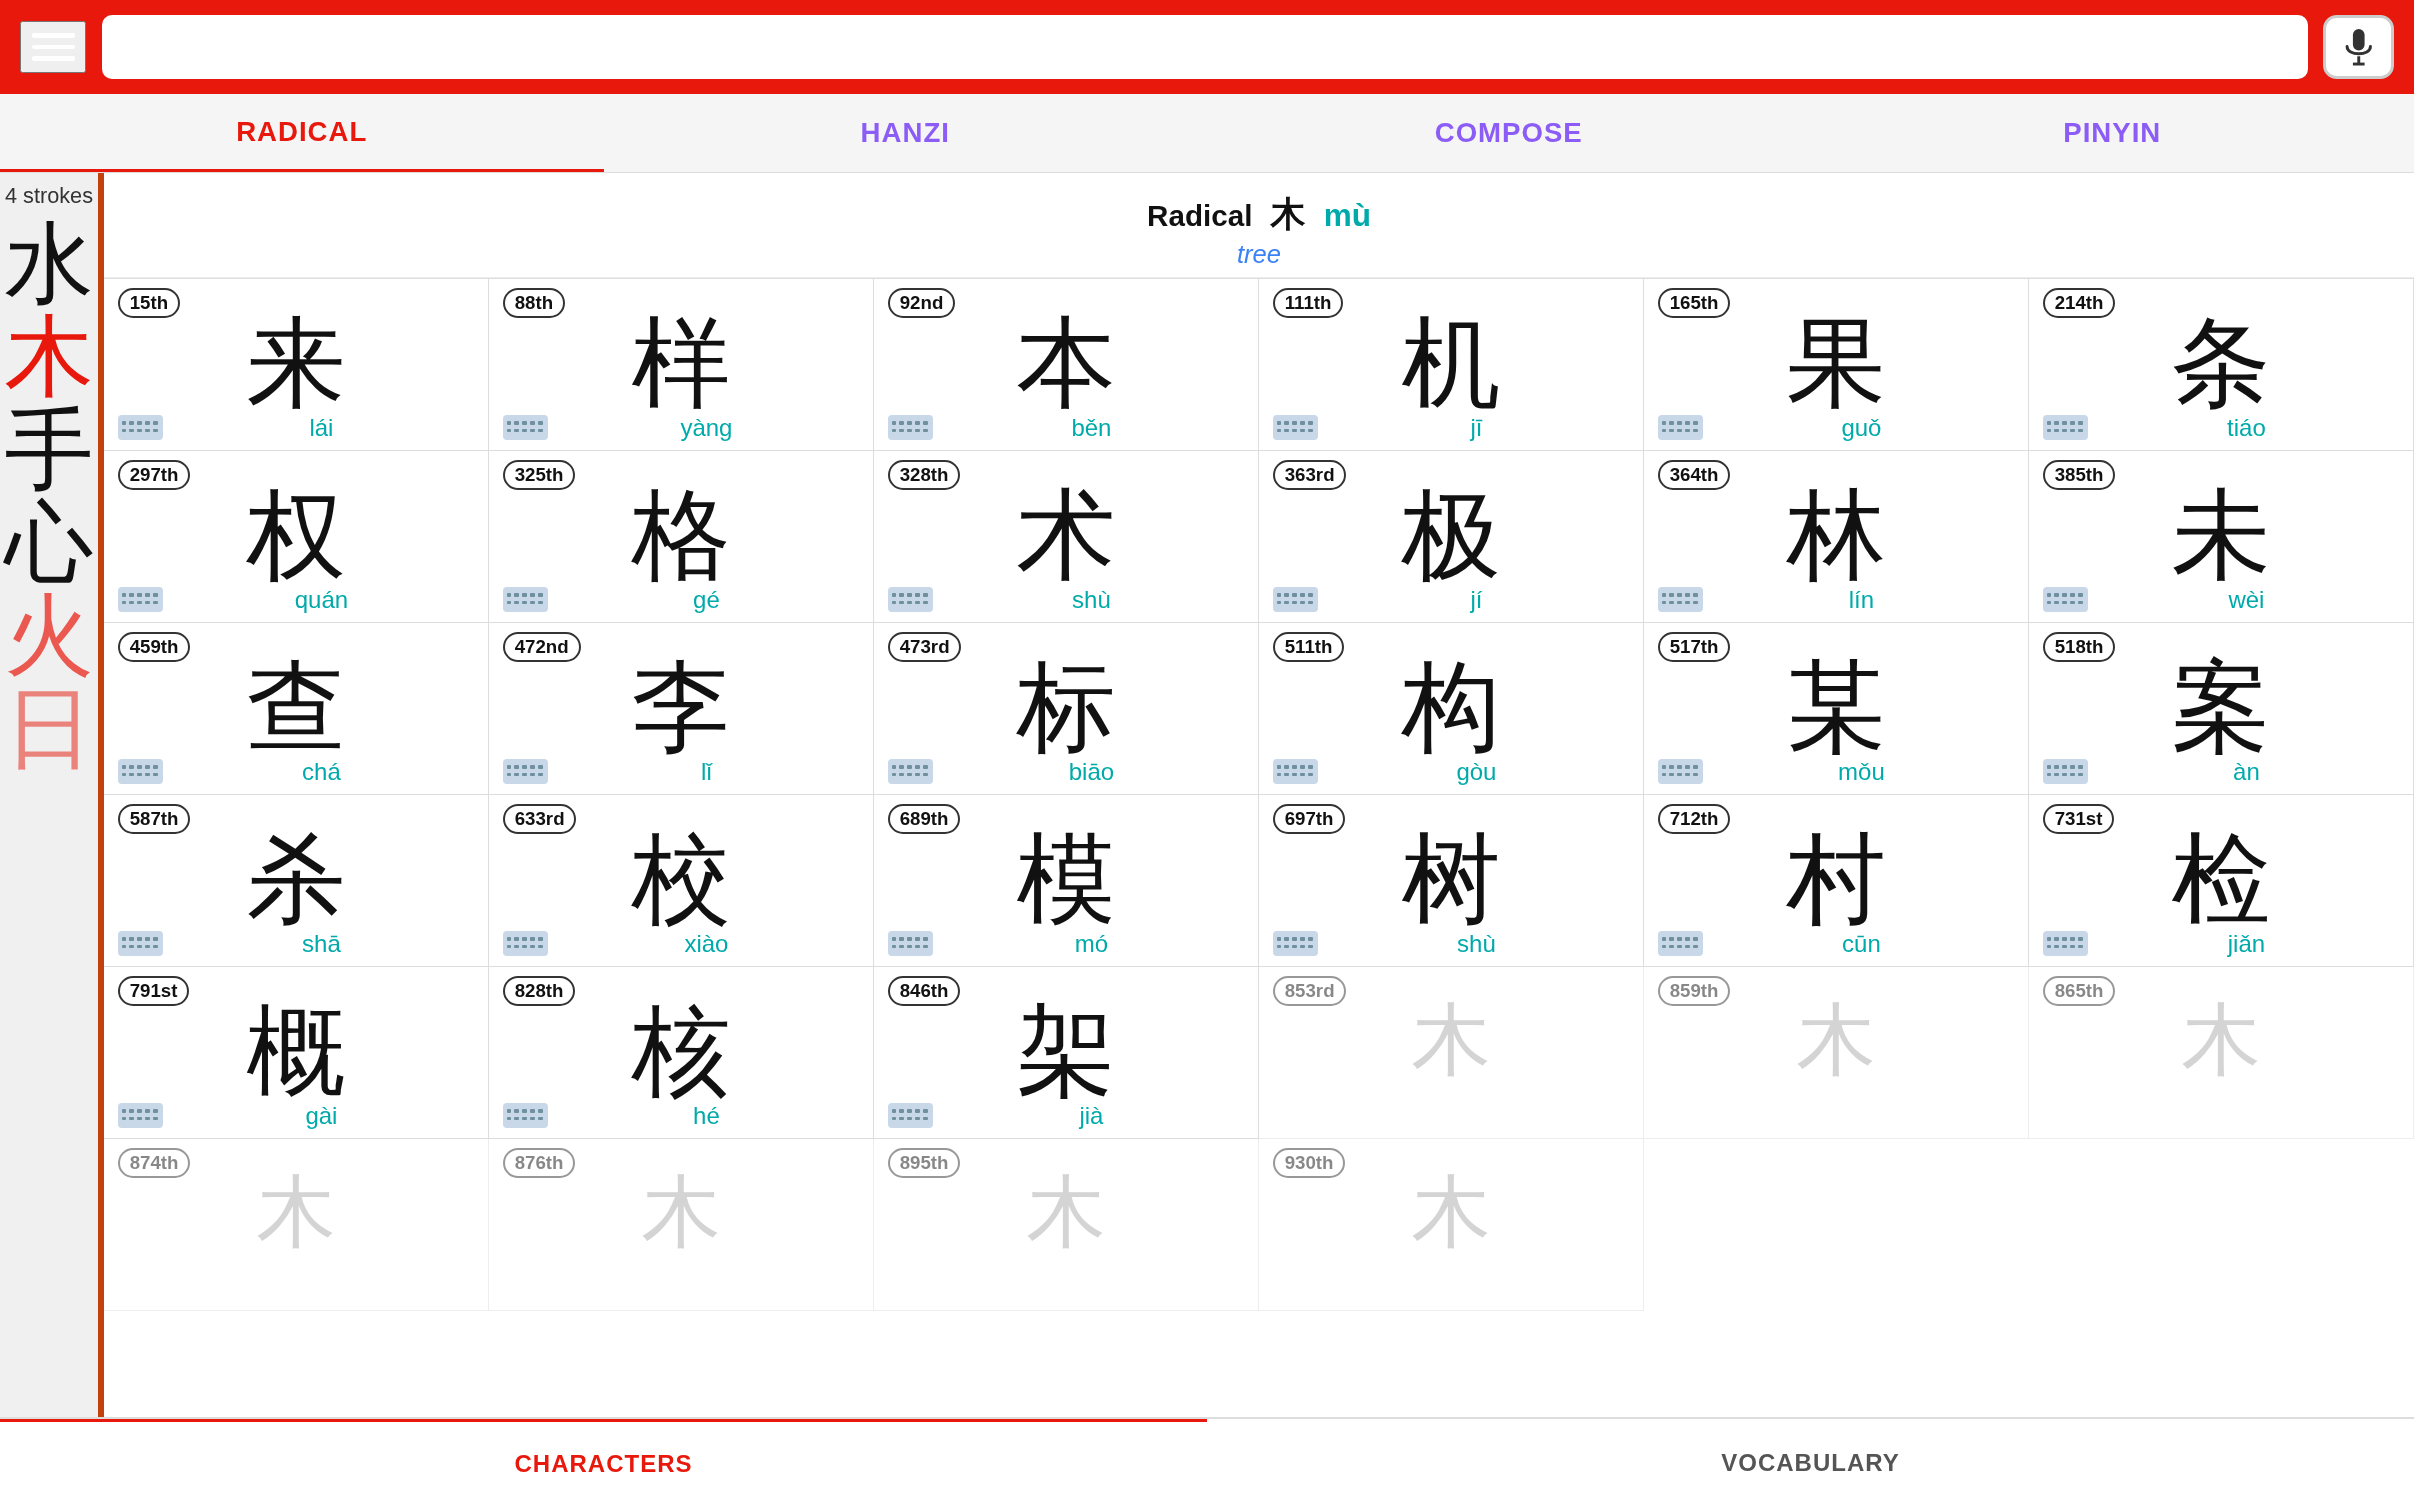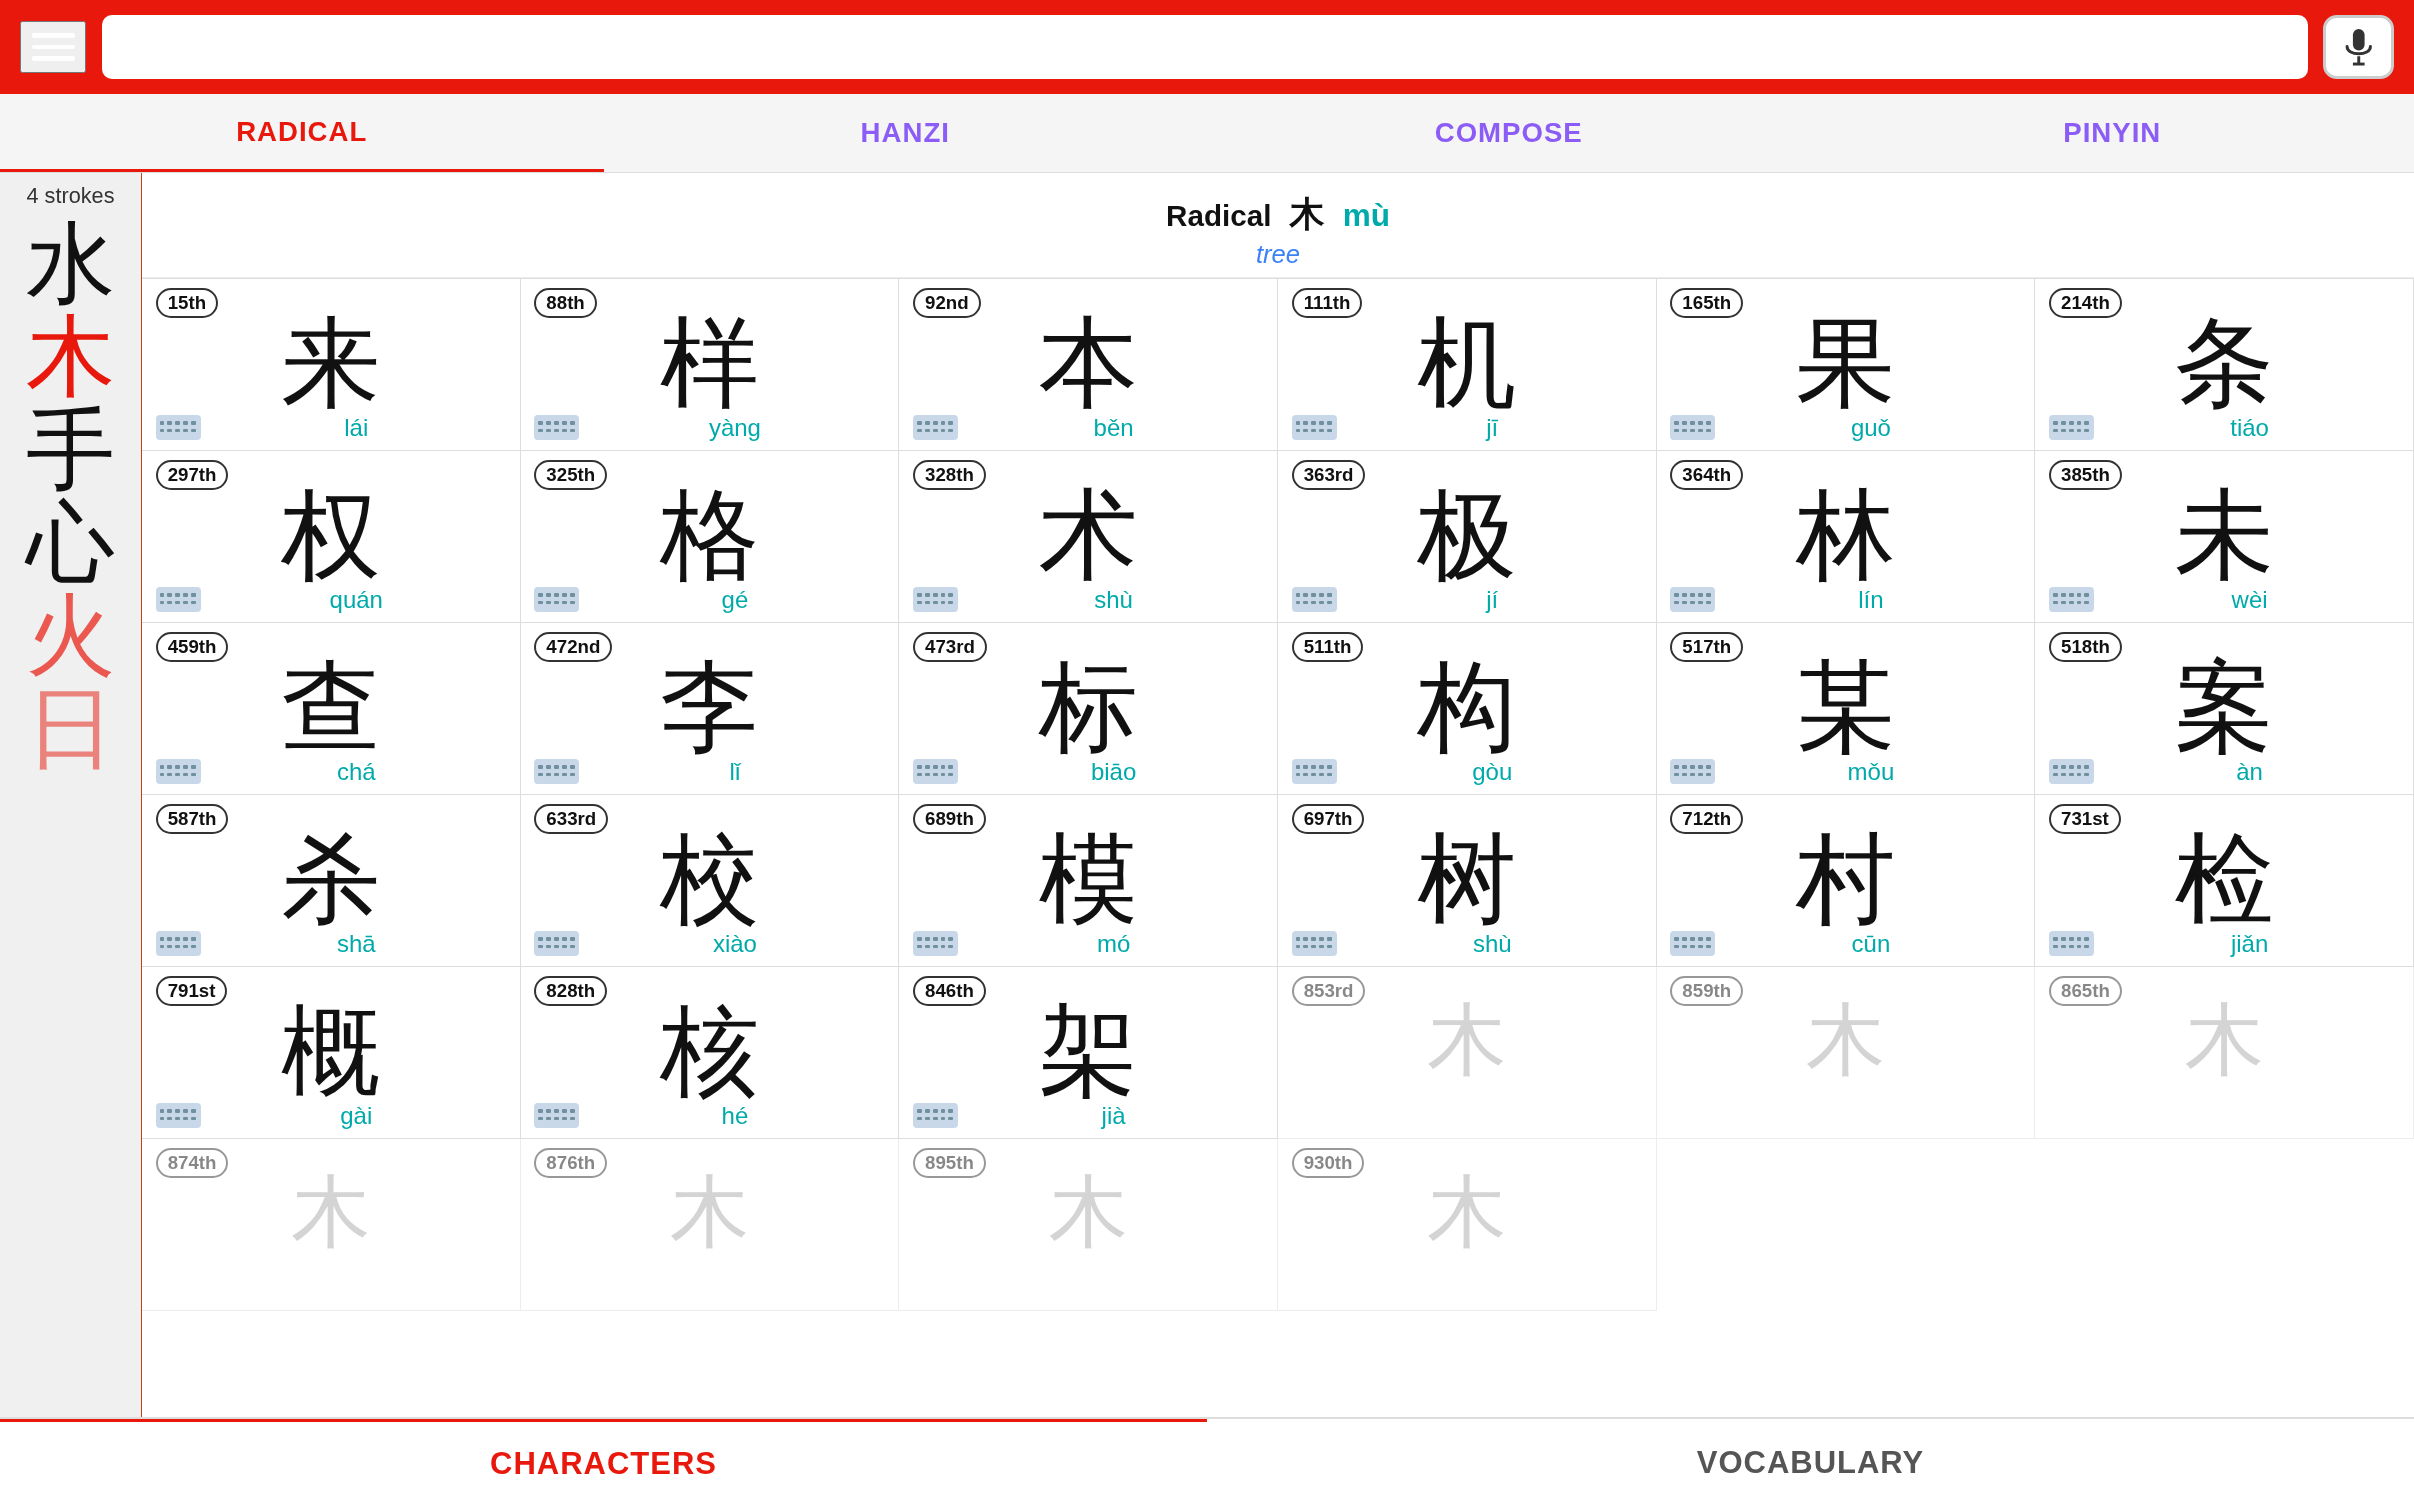--- a/index.html
+++ b/index.html
@@ -83,27 +83,27 @@
     }
 
     
     .main {
       display: flex;
       height: calc(1506px - 94px - 79px - 89px);
     }
 
     
     .sidebar {
-      width: 142px;
+      width: 104px;
       background: #f0f0f0;
       display: flex;
       flex-direction: column;
       align-items: center;
       padding: 9.9px 0;
-      border-right: 1px solid #c2410c;
+      border-right: 6px solid #c2410c;
     }
     .stroke-label {
       font-size: 21.7px;
       color: #333;
       margin-bottom: 7.9px;
       font-weight: 500;
     }
     .radical-char {
       font-size: 89px;
       line-height: 1.0;
@@ -223,21 +223,21 @@
     .bottom-bar {
       height: 89px;
       background: white;
       border-top: 2px solid #ddd;
       display: flex;
       align-items: center;
     }
     .bottom-tab {
       flex: 1;
       text-align: left;
-      font-size: 31px;
+      font-size: 24px;
       font-weight: 700;
       color: #555;
       cursor: pointer;
       height: 100%;
       display: flex;
       align-items: center;
       justify-content: center;
       letter-spacing: 1px;
     }
     .bottom-tab.active {

